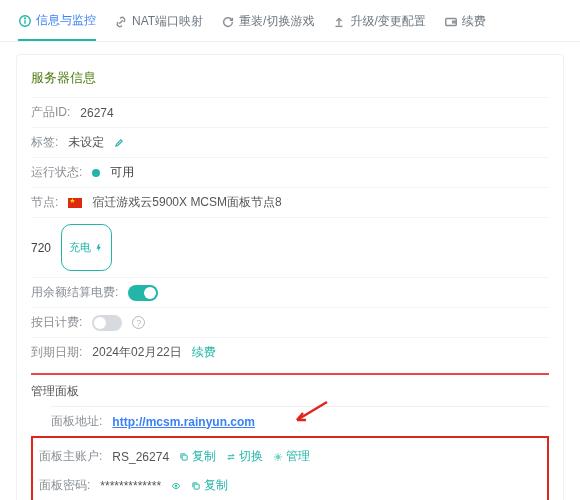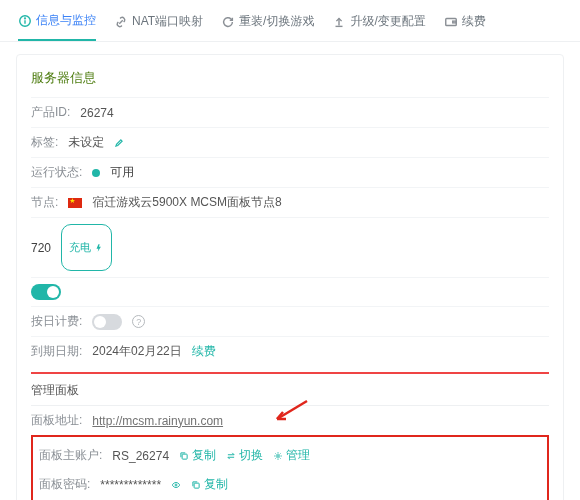--- a/index.html
+++ b/index.html
@@ -9,35 +9,35 @@
   .tabbar .tab.active { color: #3b82f6; border-bottom: 2px solid #21b6a8; }
   .tabbar .tab .ticon { width: 14px; height: 14px; display: inline-flex; }
   .panel { margin: 12px 16px; border: 1px solid #eef0f2; border-radius: 4px; padding: 10px 14px 14px 14px; }
   .sect-title { color: #4d7c0f; font-size: 13px; padding: 4px 0 10px 0; }
   .subhead { font-size: 12px; color: #555; padding: 8px 0 6px 0; border-top: 2px solid #ef4444; margin-top: 6px; }
   .row { display: flex; align-items: center; gap: 10px; padding: 6px 0; border-top: 1px solid #f2f4f6; font-size: 12px; flex-wrap: wrap; }
   .row:first-of-type { border-top: 1px solid #eef0f2; }
   .row .label { color: #8a8f95; }
   .row .val { color: #555; }
   .row .valnum { color: #404040; font-weight: 500; }
-  .link { color: #737373; text-decoration: underline; cursor: pointer; }
+  .link { color: #3b82f6; text-decoration: underline; cursor: pointer; font-weight: bold; }
   .tlink { color: #21b6a8; cursor: pointer; display: inline-flex; align-items: center; gap: 3px; }
   .flag { width: 14px; height: 10px; background: #de2910; display: inline-block; position: relative; }
   .flag::after { content: "★"; color: #ffde00; font-size: 7px; position: absolute; left: 1px; top: -1px; }
   .dot-green { width: 8px; height: 8px; border-radius: 50%; background: #21b6a8; display: inline-block; }
   .pill { display: inline-flex; align-items: center; gap: 3px; border: 1px solid #21b6a8; color: #21b6a8; border-radius: 10px; padding: 15px 7px; font-size: 11px; cursor: pointer; }
   .toggle { width: 30px; height: 16px; border-radius: 8px; background: #21b6a8; position: relative; cursor: pointer; }
   .toggle::after { content: ""; width: 12px; height: 12px; background: #fff; border-radius: 50%; position: absolute; right: 2px; top: 2px; }
   .toggle.off { background: #d7dade; }
   .toggle.off::after { left: 2px; right: auto; }
   .q { width: 13px; height: 13px; border-radius: 50%; border: 1px solid #b5b9bd; color: #b5b9bd; font-size: 9px; display: inline-flex; align-items: center; justify-content: center; cursor: pointer; }
   .redbox { border: 2px solid #e0261c; padding: 4px 6px; margin-top: 0; }
   .redbox .row { border-top: none; }
   .smicon { width: 10px; height: 10px; display: inline-block; }
-  .panel-url-wrap { position: relative; }
+  .panel-url-wrap { position: relative; margin-left: 20px; }
   svg { display: block; }
 </style>
 </head>
 <body>
 
 <div class="tabbar">
   <div class="tab active">
     <span class="ticon">
       <svg viewBox="0 0 16 16" fill="none" stroke="#21b6a8" stroke-width="1.6">
           <circle cx="8" cy="8" r="6"></circle>
@@ -122,20 +122,21 @@
     <span class="valnum">720</span>
     <span class="pill">
       <span>充电</span>
       <svg class="smicon" viewBox="0 0 16 16" fill="#21b6a8">
           <path d="M7 2L4 9h3l-1 5 5-8H8l1-4z"></path>
         </svg>
     </span>
   </div>
 
   <div class="row">
+    <span class="label">用余额结算电费:</span>
     <span class="toggle"></span>
   </div>
 
   <div class="row">
     <span class="label">按日计费:</span>
     <span class="toggle off"></span>
     <span class="q">?</span>
   </div>
 
   <div class="row">

